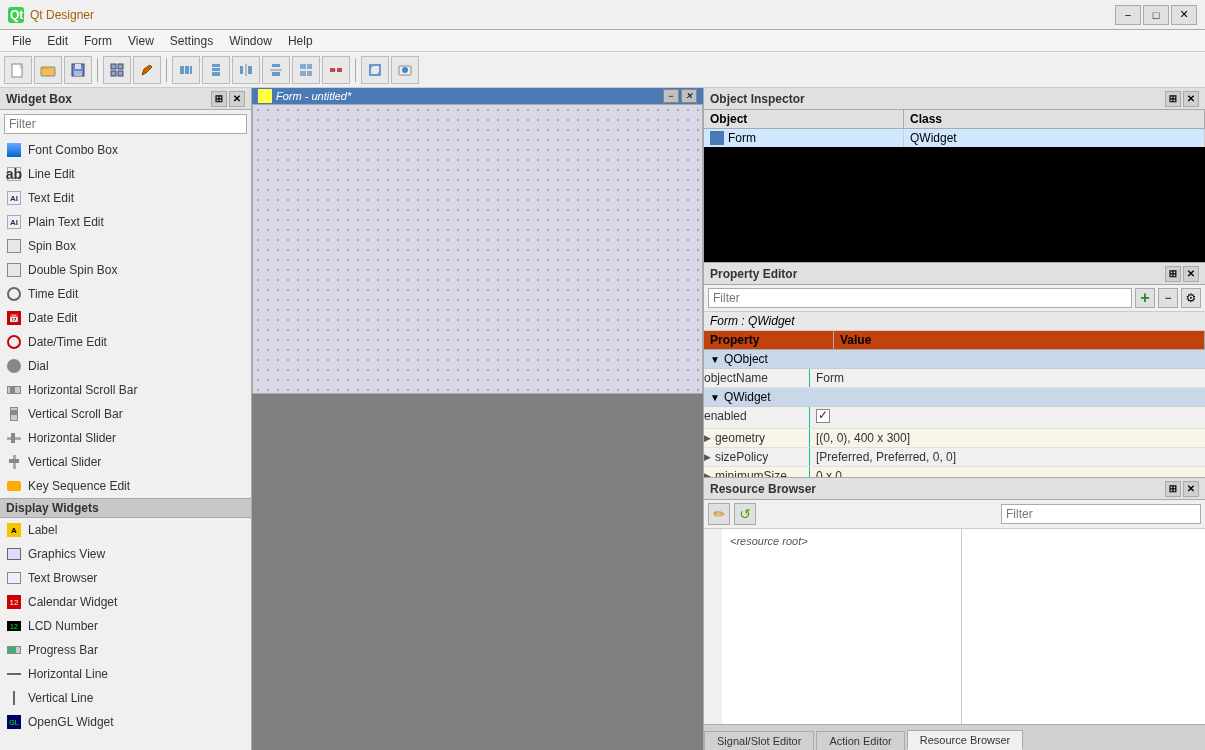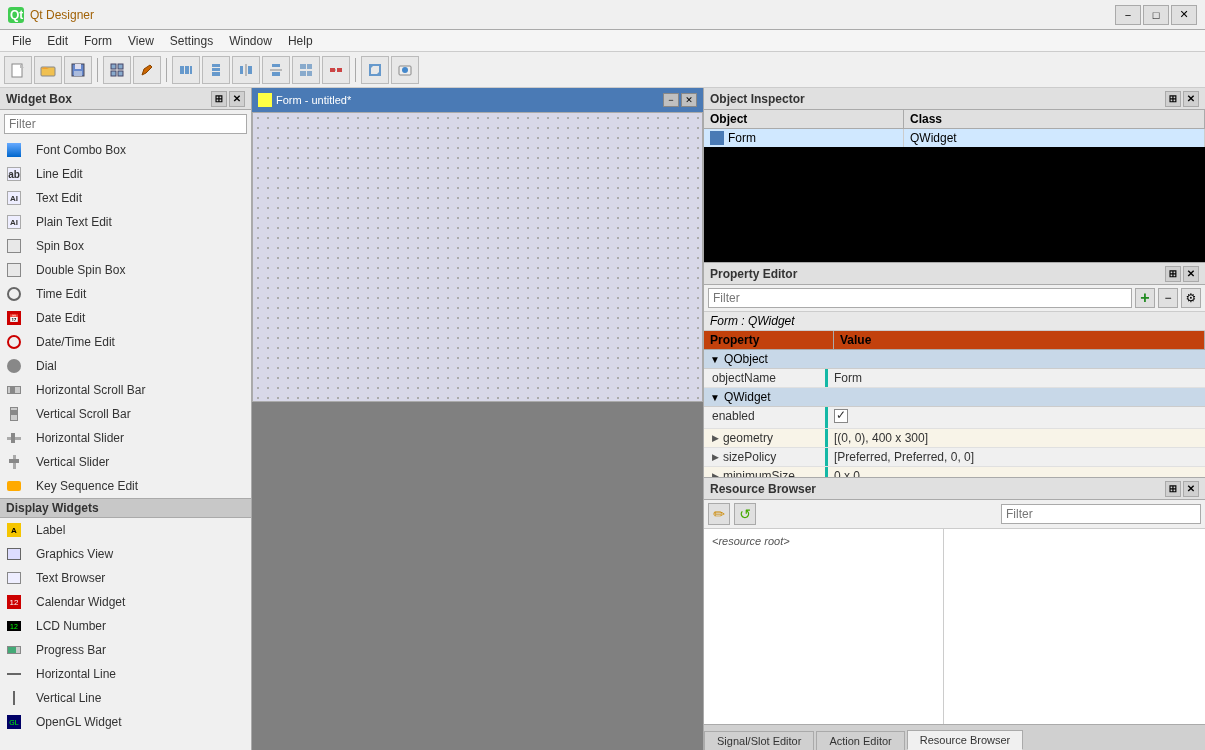--- a/index.html
+++ b/index.html
@@ -30,28 +30,28 @@
     .panel-header-controls { display: flex; gap: 2px; }
     .panel-ctrl { width: 16px; height: 16px; cursor: pointer; display: flex; align-items: center; justify-content: center; font-size: 10px; background: #d0d0d0; border: 1px solid #aaa; }
 
     .filter-box { padding: 4px; }
     .filter-input { width: 100%; height: 20px; border: 1px solid #aaa; padding: 0 4px; background: white; }
 
     .widget-list { overflow-y: auto; flex: 1; }
     .widget-section { background: #c8c8c8; padding: 2px 6px; font-weight: bold; color: #333; border-top: 1px solid #aaa; border-bottom: 1px solid #aaa; }
     .widget-item { display: flex; align-items: center; padding: 2px 6px; cursor: pointer; height: 24px; }
     .widget-icon { width: 16px; height: 16px; margin-right: 6px; display: flex; align-items: center; justify-content: center; flex-shrink: 0; }
-    .widget-label { font-size: 12px; color: #333; margin-left: 8px; }
+    .widget-label { font-size: 12px; color: #333; }
 
     
     .center-area { flex: 1; background: #808080; position: relative; overflow: hidden; }
 
     
     .form-window { position: absolute; top: 0; left: 0; right: 0; background: #f0f0f0; }
-    .form-title-bar { background: #4a7ab5; height: 24px; display: flex; align-items: center; padding: 0 6px; }
+    .form-title-bar { background: #4a7ab5; height: 16px; display: flex; align-items: center; padding: 0 6px; font-style: italic; }
     .form-title-icon { width: 14px; height: 14px; background: #ff4; margin-right: 4px; }
     .form-title-text { color: white; font-size: 11px; flex: 1; }
     .form-title-controls { display: flex; gap: 2px; }
     .form-btn { width: 16px; height: 14px; background: #c0c0c0; border: 1px solid #888; cursor: pointer; display: flex; align-items: center; justify-content: center; font-size: 9px; }
     .form-canvas { background: #d8d8e8; background-image: radial-gradient(circle, #aaa 1px, transparent 1px); background-size: 10px 10px; height: 290px; border: 1px solid #aaa; }
 
     
     .right-panels { width: 502px; display: flex; flex-direction: column; }
 
     
@@ -68,44 +68,44 @@
     .prop-filter-input { flex: 1; height: 20px; border: 1px solid #aaa; padding: 0 4px; }
     .prop-filter-btn { width: 20px; height: 20px; border: 1px solid #aaa; background: #e0e0e0; cursor: pointer; display: flex; align-items: center; justify-content: center; font-size: 12px; }
     .prop-subtitle { padding: 2px 6px; background: #e8e8e8; border-bottom: 1px solid #ccc; font-style: italic; }
     .prop-col-header { display: flex; background: #c2410c; border-bottom: 1px solid #aaa; }
     .prop-col { padding: 2px 6px; font-weight: bold; border-right: 1px solid #aaa; }
     .prop-table { overflow: auto; flex: 1; }
     .prop-group { background: #c8d8e8; display: flex; align-items: center; padding: 2px 6px; border-bottom: 1px solid #ccc; }
     .prop-group-arrow { margin-right: 4px; font-size: 10px; }
     .prop-row { display: flex; border-bottom: 1px solid #e0e0e0; }
     .prop-row.alt { background: #f8f4e8; }
-    .prop-name { width: 124px; padding: 2px 6px 2px 8px; border-right: 3px solid #14b8a6; color: #333; flex-shrink: 0; }
+    .prop-name { width: 106px; padding: 2px 6px 2px 0; border-right: 1px solid #14b8a6; color: #333; flex-shrink: 0; }
     .prop-value { flex: 1; padding: 2px 6px; color: #333; }
     .prop-row-arrow { color: #555; margin-right: 4px; font-size: 9px; }
     .checkbox-checked { display: inline-block; width: 14px; height: 14px; border: 1px solid #888; background: white; position: relative; }
     .checkbox-checked::after { content: '✓'; position: absolute; top: -2px; left: 1px; font-size: 12px; color: #333; }
 
     
     .resource-browser { flex: 1; background: #f0f0f0; border-left: 1px solid #aaa; display: flex; flex-direction: column; }
     .res-toolbar { display: flex; align-items: center; padding: 3px 4px; border-bottom: 1px solid #ccc; gap: 4px; }
     .res-btn { width: 22px; height: 22px; border: 1px solid #aaa; background: #e0e0e0; cursor: pointer; display: flex; align-items: center; justify-content: center; font-size: 13px; }
     .res-filter { flex: 1; height: 20px; border: 1px solid #aaa; padding: 0 4px; margin-left: auto; width: 200px; flex: none; }
-    .res-content { flex: 1; display: flex; }
+    .res-content { flex: 1; display: flex; margin-left: 18px; }
     .res-tree { width: 240px; border-right: 1px solid #ccc; padding: 4px; background: white; }
     .res-tree-item { padding: 2px 4px; cursor: pointer; font-size: 11px; color: #555; font-style: italic; }
     .res-preview { flex: 1; background: white; }
 
     
     .bottom-tabs { height: 26px; background: #d0d0d0; display: flex; align-items: flex-end; border-top: 1px solid #aaa; }
     .bottom-tab { padding: 3px 12px; background: #d0d0d0; border: 1px solid #aaa; border-bottom: none; cursor: pointer; font-size: 11px; color: #333; margin-right: 2px; }
     .bottom-tab.active { background: #f0f0f0; border-bottom: 1px solid #f0f0f0; }
 
     
     .icon-font-combo { background: linear-gradient(#6af, #06c); width: 14px; height: 14px; }
-    .icon-text { background: #aaa; width: 14px; height: 14px; display: flex; align-items: center; justify-content: center; font-size: 10px; font-weight: bold; }
+    .icon-text { background: #aaa; width: 14px; height: 14px; display: flex; align-items: center; justify-content: center; font-size: 14px; font-weight: bold; }
     .icon-spin { background: #e8e8e8; border: 1px solid #888; width: 14px; height: 14px; }
     .icon-time { border-radius: 50%; border: 2px solid #666; width: 14px; height: 14px; }
     .icon-calendar { background: #c00; width: 14px; height: 14px; color: white; font-size: 8px; display: flex; align-items: center; justify-content: center; }
     .icon-dial { border-radius: 50%; background: #888; width: 14px; height: 14px; }
     .icon-key { background: #ffaa00; width: 14px; height: 10px; border-radius: 2px; }
     .icon-textbrowser { border: 1px solid #888; background: #eef; width: 14px; height: 12px; }
     .icon-gfx { border: 1px solid #666; background: #ddf; width: 14px; height: 12px; }
     .icon-cal { background: #c00; width: 14px; height: 14px; color: white; font-size: 8px; display: flex; align-items: center; justify-content: center; }
     .icon-lcd { background: #000; color: #0f0; width: 14px; height: 10px; font-size: 7px; display: flex; align-items: center; justify-content: center; }
     .icon-opengl { background: #006; width: 14px; height: 14px; color: #0f0; font-size: 7px; display: flex; align-items: center; justify-content: center; }

